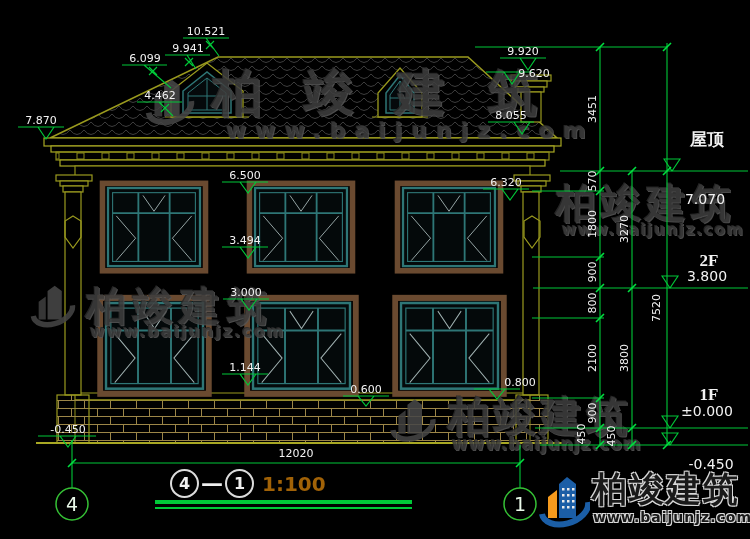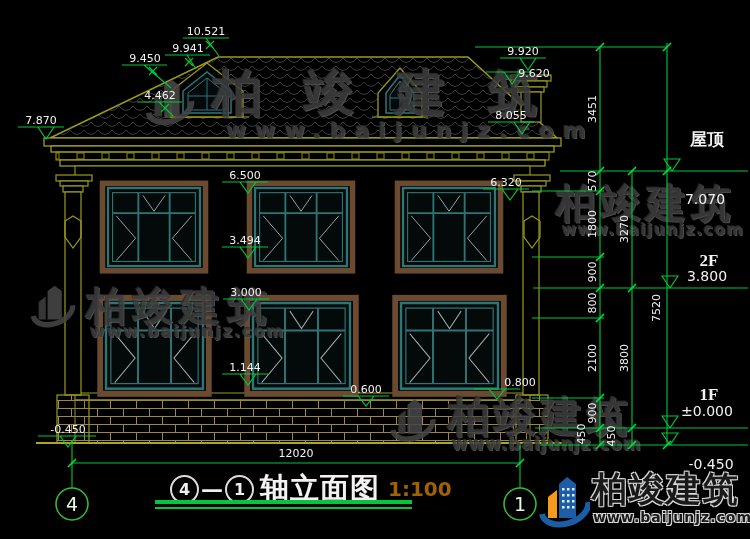--- a/index.html
+++ b/index.html
@@ -208,21 +208,21 @@
       <path d="M663,51 l8,-8 M663,175 l8,-8 M663,449 l8,-8"></path>
       <path d="M68,467 l8,-8 M516,467 l8,-8"></path>
     </g>
 
     <circle cx="72" cy="504" r="16" fill="none" stroke="#35c035" stroke-width="1.5"></circle>
     <circle cx="520" cy="504" r="16" fill="none" stroke="#35c035" stroke-width="1.5"></circle>
   </svg>
 
   <div class="dim" style="left:206px;top:31px;">10.521</div>
   <div class="dim" style="left:188px;top:48px;">9.941</div>
-  <div class="dim" style="left:145px;top:58px;">9.450</div>
+  <div class="dim" style="left:145px;top:58px;">6.099</div>
   <div class="dim" style="left:160px;top:95px;">4.462</div>
   <div class="dim" style="left:523px;top:51px;">9.920</div>
   <div class="dim" style="left:534px;top:65px;margin-top:8px;">9.620</div>
   <div class="dim" style="left:511px;top:115px;">8.055</div>
   <div class="dim" style="left:41px;top:120px;">7.870</div>
   <div class="dim" style="left:245px;top:175px;">6.500</div>
   <div class="dim" style="left:506px;top:182px;">6.320</div>
   <div class="dim" style="left:245px;top:240px;">3.494</div>
   <div class="dim" style="left:246px;top:292px;">3.000</div>
   <div class="dim" style="left:245px;top:367px;">1.144</div>
@@ -252,21 +252,20 @@
   <div class="dim big" style="left:707px;top:411px;">±0.000</div>
   <div class="dim big" style="left:711px;top:464px;">-0.450</div>
 
   <div class="axnum" style="left:72px;top:504px;">4</div>
   <div class="axnum" style="left:520px;top:504px;">1</div>
 
   <div class="titlebar">
     <span class="tcirc">4</span>
     <span class="tdash">—</span>
     <span class="tcirc">1</span>
-    <span class="tmain">轴立面图</span>
     <span class="tscale">1:100</span>
   </div>
   <div class="uline1"></div>
   <div class="uline2"></div>
 
   <div style="position:absolute;left:536px;top:468px;width:214px;height:66px;z-index:5;">
     <svg width="54" height="66" viewBox="0 0 54 66" style="position:absolute;left:0;top:2px;">
       <path d="M6,44 a23,15 -18 1 0 46,-12" fill="none" stroke="#1b5ea6" stroke-width="6"></path>
       <polygon points="12,48 12,27 21,20 21,48" fill="#f59a1d"></polygon>
       <polygon points="23,48 23,14 31,7 40,14 40,48" fill="#1b5ea6"></polygon>

